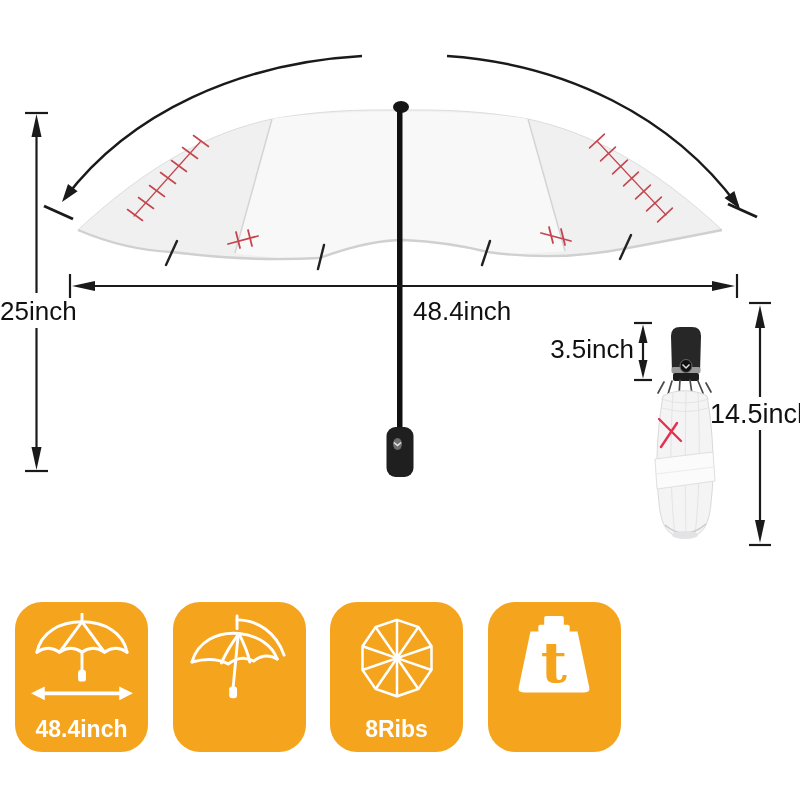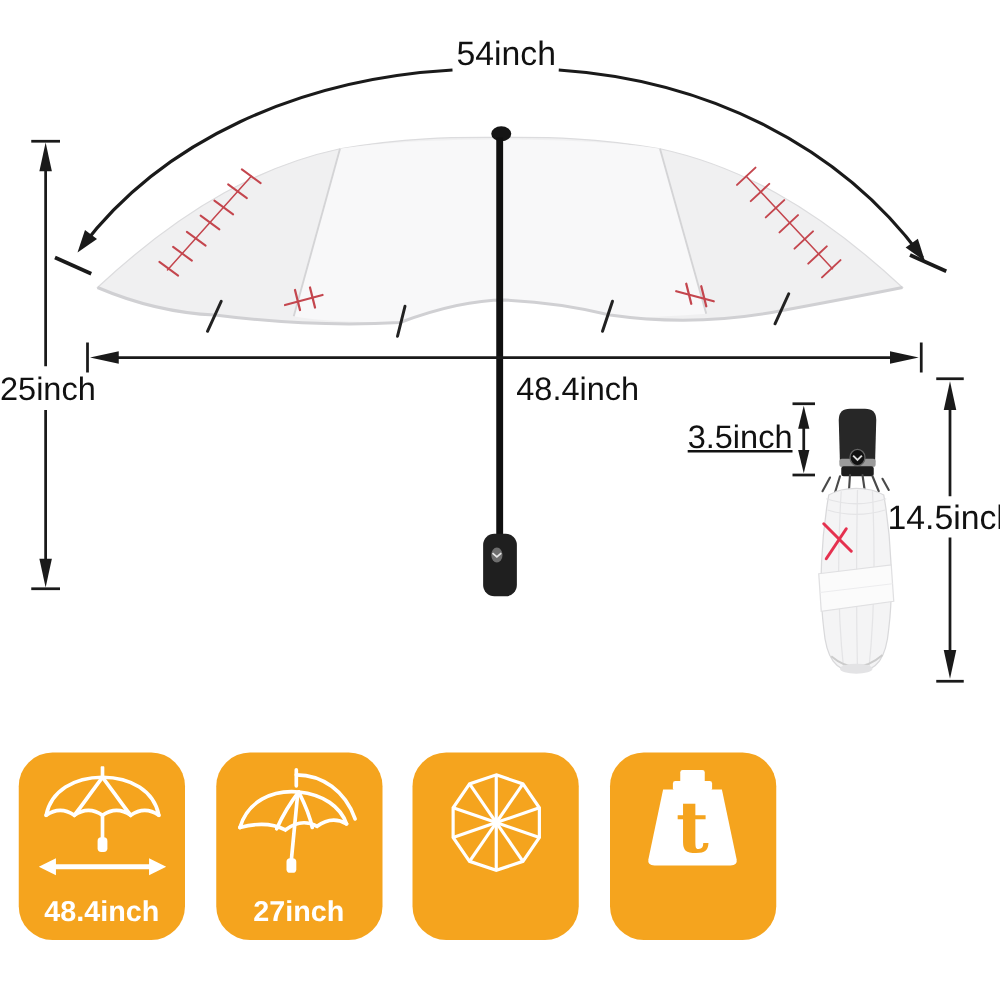--- a/index.html
+++ b/index.html
@@ -158,24 +158,23 @@
     <g stroke="#1a1a1a" stroke-width="2.2" fill="none">
       <path d="M 749 303 L 771 303"></path>
       <polygon points="760,305 755,328 765,328" fill="#1a1a1a" stroke="none"></polygon>
       <path d="M 760 326 L 760 397"></path>
       <path d="M 760 430 L 760 521"></path>
       <polygon points="760,543 755,520 765,520" fill="#1a1a1a" stroke="none"></polygon>
       <path d="M 749 545 L 771 545"></path>
     </g>
   </svg>
 
-  <div class="dim-label" style="left:340px;top:29px;width:130px;text-align:center;font-size:27px;">54inch</div>
   <div class="dim-label" style="left:0px;top:298px;width:58px;text-align:center;">25inch</div>
   <div class="dim-label" style="left:413px;top:298px;width:110px;">48.4inch</div>
-  <div class="dim-label" style="left:550px;top:336px;width:84px;text-align:right;text-decoration:underline;">3.5inch</div>
+  <div class="dim-label" style="left:550px;top:336px;width:84px;text-align:right;">3.5inch</div>
   <div class="dim-label" style="left:710px;top:400px;width:92px;text-align:center;font-size:27px;">14.5inch</div>
 
   <div class="badges">
 
     <div class="badge" style="left:15px;">
       <svg class="badge-icon" width="108" height="98" viewBox="0 0 110 100">
         <g stroke="#fff" stroke-width="3" fill="none" stroke-linecap="round">
           <path d="M 9 40 C 13 20 32 9 55 9 C 78 9 97 20 101 40"></path>
           <path d="M 101 40 Q 89.5 32 78 40 Q 66.5 32 55 40 Q 43.5 32 32 40 Q 20.5 32 9 40"></path>
           <path d="M 55 9 C 48 18 40 30 32 40"></path>
@@ -197,40 +196,40 @@
           <path d="M 53 3 L 53 16"></path>
           <path d="M 53 7 C 74 7 93 20 101 43"></path>
           <path d="M 7 50 C 13 29 33 19 55 21 C 75 23 89 33 94 47"></path>
           <path d="M 94 47 Q 82 40 70 49 Q 57 42 44 52 Q 29 44 7 50"></path>
           <path d="M 55 21 C 48 30 42 40 37 51"></path>
           <path d="M 55 21 C 60 31 64 40 66 50"></path>
           <path d="M 54 24 L 49 76"></path>
         </g>
         <rect x="45" y="75" width="8" height="12" rx="3" fill="#fff"></rect>
       </svg>
-      <div class="badge-label">27inch</div>
     </div>
 
     <div class="badge" style="left:330px;">
       <svg class="badge-icon" width="108" height="98" viewBox="0 0 110 100">
         <g stroke="#fff" stroke-width="2.6" fill="none">
           <polygon points="55,7 76.8,14.4 90.2,33.9 90.2,58.1 76.8,77.6 55,85 33.2,77.6 19.8,58.1 19.8,33.9 33.2,14.4"></polygon>
           <path d="M 55 46 L 55 7"></path>
             <path d="M 55 46 L 76.8 14.4"></path>
             <path d="M 55 46 L 90.2 33.9"></path>
           <path d="M 55 46 L 90.2 58.1"></path>
             <path d="M 55 46 L 76.8 77.6"></path>
             <path d="M 55 46 L 55 85"></path>
           <path d="M 55 46 L 33.2 77.6"></path>
             <path d="M 55 46 L 19.8 58.1"></path>
             <path d="M 55 46 L 19.8 33.9"></path>
           <path d="M 55 46 L 33.2 14.4"></path>
         </g>
         <circle cx="55" cy="46" r="3" fill="#fff"></circle>
       </svg>
+      <div class="badge-label">8Ribs</div>
     </div>
 
     <div class="badge" style="left:487.5px;">
       <svg class="badge-icon" width="108" height="98" viewBox="0 0 110 100">
         <rect x="45" y="3" width="20" height="11" rx="2" fill="#fff"></rect>
         <rect x="39" y="12" width="32" height="8" rx="2" fill="#fff"></rect>
         <path d="M 31 19 L 79 19 L 91 76 Q 92 81 86 81 L 24 81 Q 18 81 19 76 Z" fill="#fff"></path>
         <text x="55" y="70" text-anchor="middle" font-family="DejaVu Serif, serif" font-size="58" font-weight="bold" fill="#F5A41E">t</text>
       </svg>
     </div>

